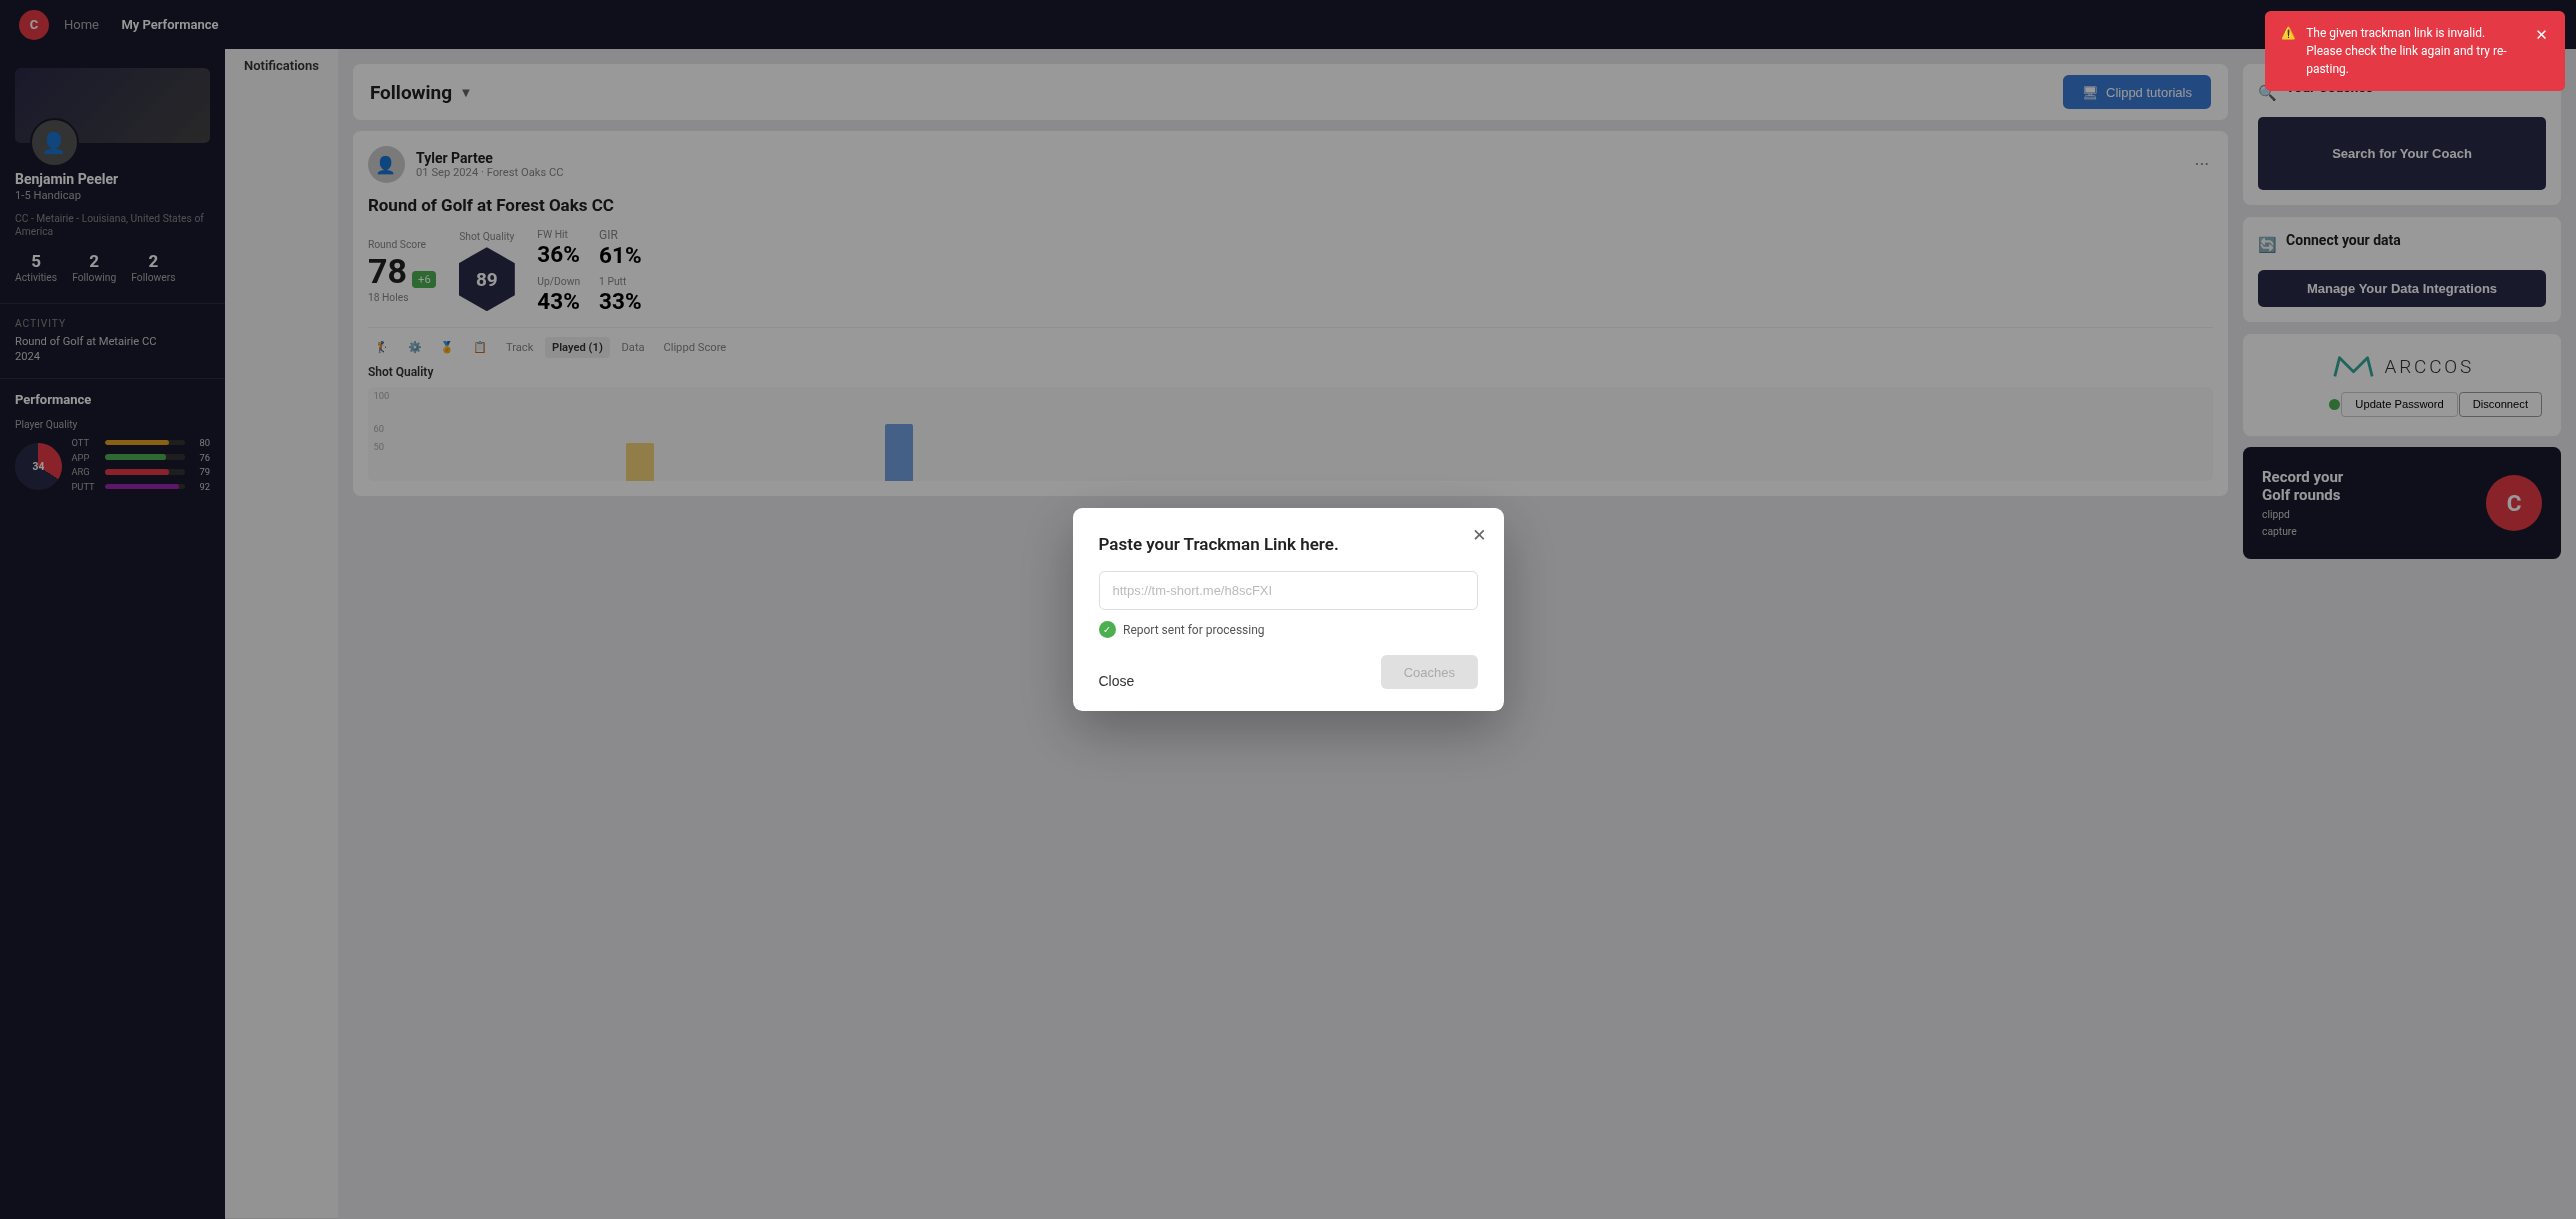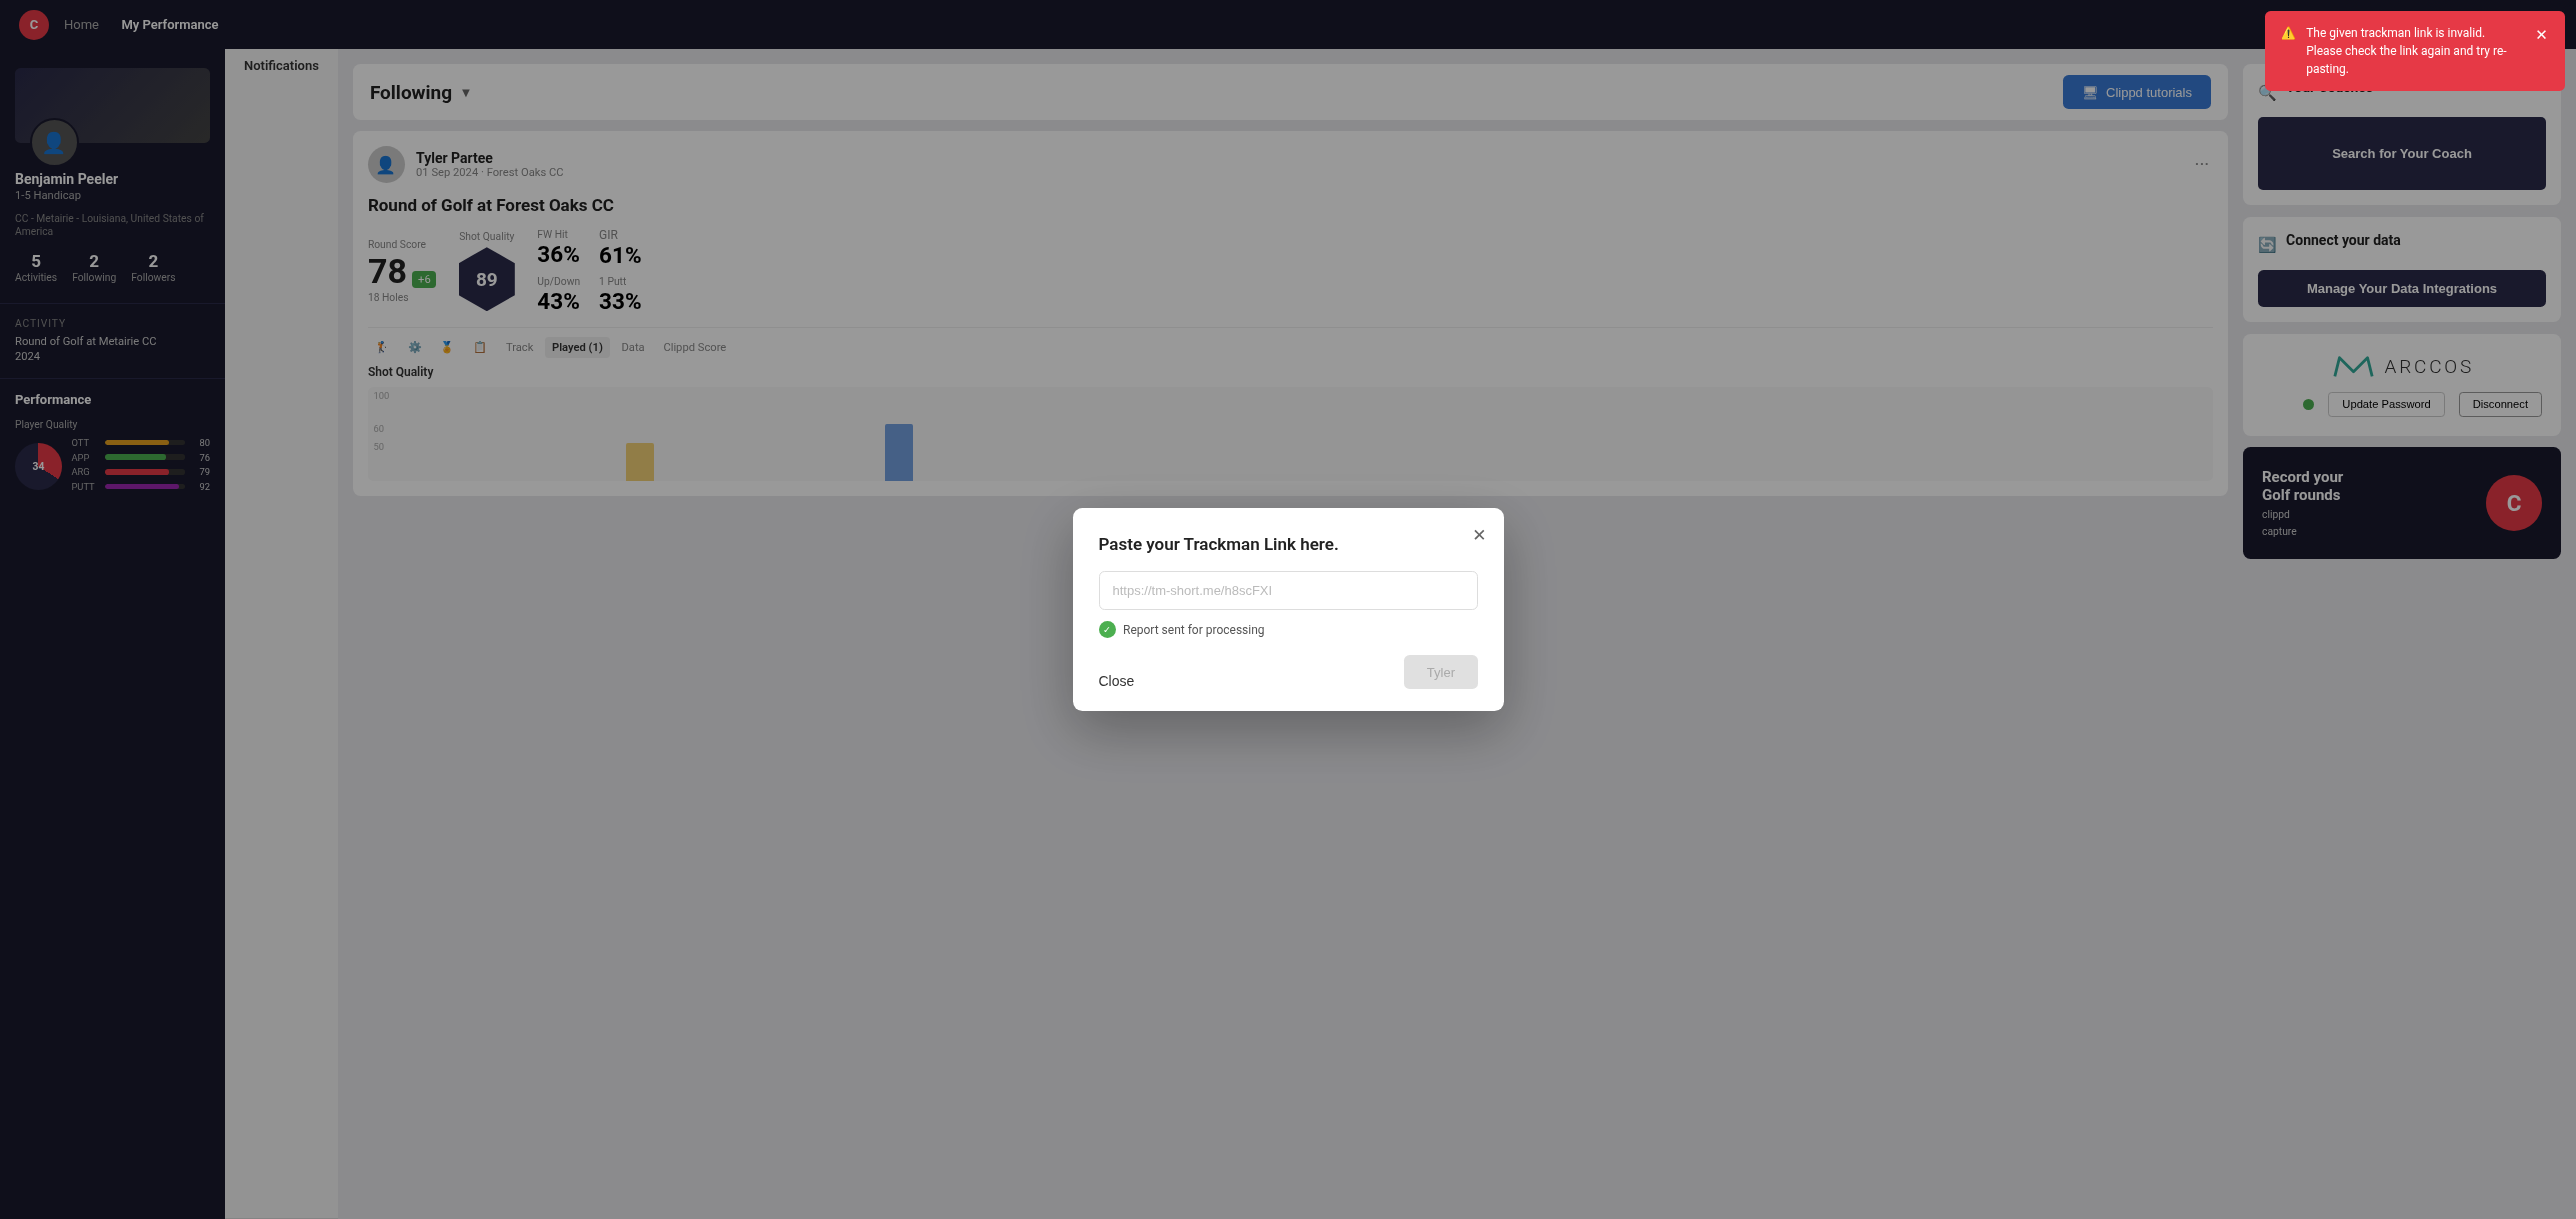--- a/index.html
+++ b/index.html
@@ -95,21 +95,21 @@
 
     
     .right-sidebar { width: 318px; flex-shrink: 0; display: flex; flex-direction: column; gap: 11.2px; overflow-y: auto; }
     .widget { background: #fff; border-radius: 7.5px; padding: 15px; }
     .widget-title { font-size: 14px; font-weight: 700; color: #222; margin-bottom: 11.2px; }
     .widget-header { display: flex; align-items: center; gap: 9.4px; margin-bottom: 11.2px; }
     .widget-icon { color: #aaa; font-size: 15px; }
     .search-coach-btn { width: 100%; background: #2a2a4a; color: #fff; border: none; border-radius: 5px; padding: 29px; font-size: 13px; cursor: pointer; font-weight: 600; }
     .connect-data-btn { width: 100%; background: #2a2a4a; color: #fff; border: none; border-radius: 5.6px; padding: 11.2px; font-size: 13px; cursor: pointer; font-weight: 600; }
     .arccos-widget { background: #fff; border-radius: 7.5px; padding: 19px; display: flex; flex-direction: column; align-items: center; gap: 11.2px; }
-    .arccos-actions { display: flex; gap: 14px; width: 100%; justify-content: flex-end; align-items: center; }
+    .arccos-actions { display: flex; gap: 1px; width: 100%; justify-content: flex-end; align-items: center; }
     .arccos-status { width: 11.2px; height: 11.2px; background: #4caf50; border-radius: 50%; flex-shrink:0; }
     .btn-outline { border: 0.9px solid #ccc; background: #fff; border-radius: 3.7px; padding: 5.6px 13px; font-size: 11.2px; cursor: pointer; }
     .btn-outline-dark { border: 0.9px solid #999; background: #fff; border-radius: 3.7px; padding: 5.6px 13px; font-size: 11.2px; cursor: pointer; }
     .record-widget { background: #1a1a2e; border-radius: 7.5px; overflow: hidden; height: 112px; position: relative; display: flex; align-items: center; padding: 19px; }
     .record-text { color: #fff; font-size: 15px; font-weight: 700; z-index: 1; }
     .record-logo { position: absolute; right: 19px; width: 56px; height: 56px; background: #e63946; border-radius: 50%; display:flex;align-items:center;justify-content:center; color:#fff; font-size:22.5px; font-weight:700; }
     .record-sub { color: #ccc; font-size: 10.3px; margin-top: 3.7px; }
 
     
     .modal-overlay {
@@ -375,17 +375,17 @@
   <div class="modal">
     <div class="modal-title">Paste your Trackman Link here.</div>
     <button class="modal-close">✕</button>
     <input class="modal-input" type="text" value="" placeholder="https://tm-short.me/h8scFXI" style="">
     <div class="modal-success">
       <div class="modal-success-icon">✓</div>
       <span>Report sent for processing</span>
     </div>
     <div class="modal-actions">
       <button class="modal-close-btn">Close</button>
-      <button class="modal-submit-btn">Tyler</button>
+      <button class="modal-submit-btn">Coaches</button>
     </div>
   </div>
 </div>
 
 
 </body></html>

